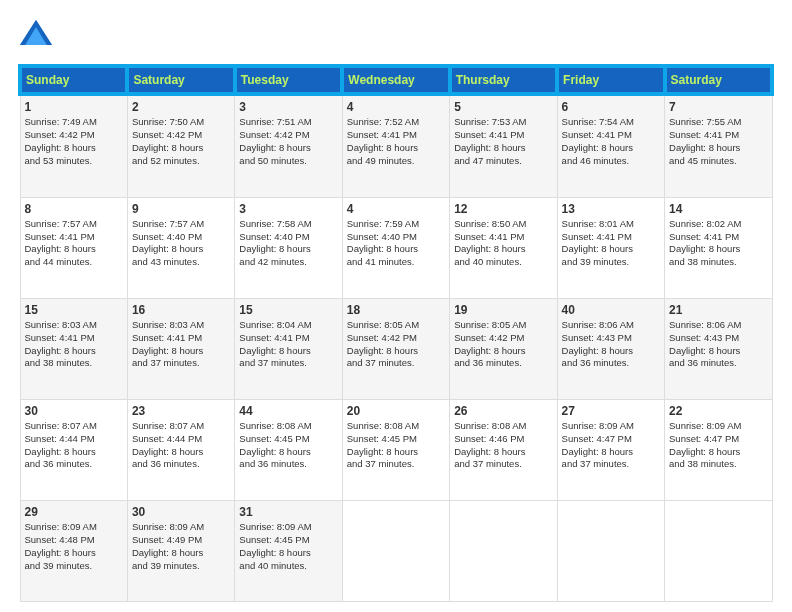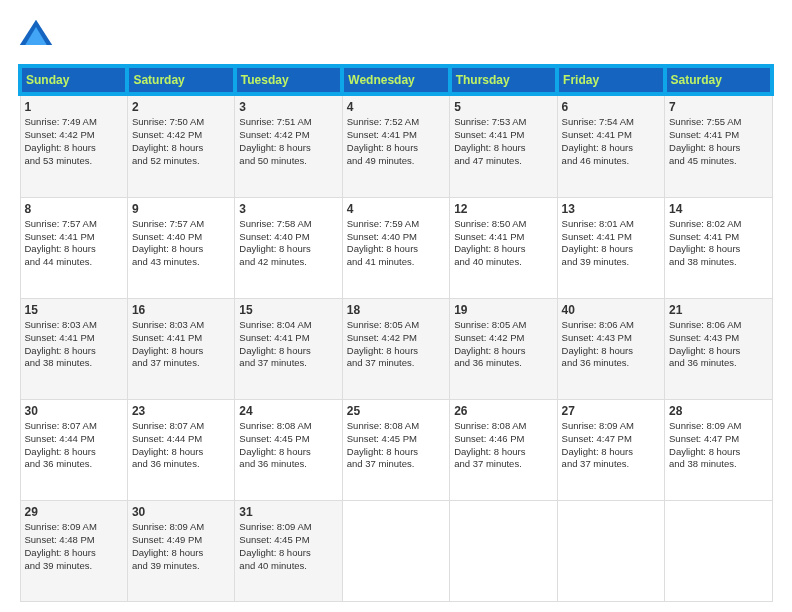--- a/index.html
+++ b/index.html
@@ -152,25 +152,25 @@
           <td><span class="day-num">16</span><span>Sunrise: 8:03 AM</span><br><span>Sunset: 4:41 PM</span><br><span>Daylight: 8 hours<br>and 37 minutes.</span></td>
           <td><span class="day-num">15</span><span>Sunrise: 8:04 AM</span><br><span>Sunset: 4:41 PM</span><br><span>Daylight: 8 hours<br>and 37 minutes.</span></td>
           <td><span class="day-num">18</span><span>Sunrise: 8:05 AM</span><br><span>Sunset: 4:42 PM</span><br><span>Daylight: 8 hours<br>and 37 minutes.</span></td>
           <td><span class="day-num">19</span><span>Sunrise: 8:05 AM</span><br><span>Sunset: 4:42 PM</span><br><span>Daylight: 8 hours<br>and 36 minutes.</span></td>
           <td><span class="day-num">40</span><span>Sunrise: 8:06 AM</span><br><span>Sunset: 4:43 PM</span><br><span>Daylight: 8 hours<br>and 36 minutes.</span></td>
           <td><span class="day-num">21</span><span>Sunrise: 8:06 AM</span><br><span>Sunset: 4:43 PM</span><br><span>Daylight: 8 hours<br>and 36 minutes.</span></td>
         </tr>
         <tr>
           <td><span class="day-num">30</span><span>Sunrise: 8:07 AM</span><br><span>Sunset: 4:44 PM</span><br><span>Daylight: 8 hours<br>and 36 minutes.</span></td>
           <td><span class="day-num">23</span><span>Sunrise: 8:07 AM</span><br><span>Sunset: 4:44 PM</span><br><span>Daylight: 8 hours<br>and 36 minutes.</span></td>
-          <td><span class="day-num">24</span><span>Sunrise: 8:08 AM</span><br><span>Sunset: 4:45 PM</span><br><span>Daylight: 8 hours<br>and 36 minutes.</span></td>
-          <td><span class="day-num">25</span><span>Sunrise: 8:08 AM</span><br><span>Sunset: 4:45 PM</span><br><span>Daylight: 8 hours<br>and 37 minutes.</span></td>
+          <td><span class="day-num">44</span><span>Sunrise: 8:08 AM</span><br><span>Sunset: 4:45 PM</span><br><span>Daylight: 8 hours<br>and 36 minutes.</span></td>
+          <td><span class="day-num">20</span><span>Sunrise: 8:08 AM</span><br><span>Sunset: 4:45 PM</span><br><span>Daylight: 8 hours<br>and 37 minutes.</span></td>
           <td><span class="day-num">26</span><span>Sunrise: 8:08 AM</span><br><span>Sunset: 4:46 PM</span><br><span>Daylight: 8 hours<br>and 37 minutes.</span></td>
           <td><span class="day-num">27</span><span>Sunrise: 8:09 AM</span><br><span>Sunset: 4:47 PM</span><br><span>Daylight: 8 hours<br>and 37 minutes.</span></td>
-          <td><span class="day-num">28</span><span>Sunrise: 8:09 AM</span><br><span>Sunset: 4:47 PM</span><br><span>Daylight: 8 hours<br>and 38 minutes.</span></td>
+          <td><span class="day-num">22</span><span>Sunrise: 8:09 AM</span><br><span>Sunset: 4:47 PM</span><br><span>Daylight: 8 hours<br>and 38 minutes.</span></td>
         </tr>
         <tr>
           <td><span class="day-num">29</span><span>Sunrise: 8:09 AM</span><br><span>Sunset: 4:48 PM</span><br><span>Daylight: 8 hours<br>and 39 minutes.</span></td>
           <td><span class="day-num">30</span><span>Sunrise: 8:09 AM</span><br><span>Sunset: 4:49 PM</span><br><span>Daylight: 8 hours<br>and 39 minutes.</span></td>
           <td><span class="day-num">31</span><span>Sunrise: 8:09 AM</span><br><span>Sunset: 4:45 PM</span><br><span>Daylight: 8 hours<br>and 40 minutes.</span></td>
           <td class="empty-cell"></td>
           <td class="empty-cell"></td>
           <td class="empty-cell"></td>
           <td class="empty-cell"></td>
         </tr>

